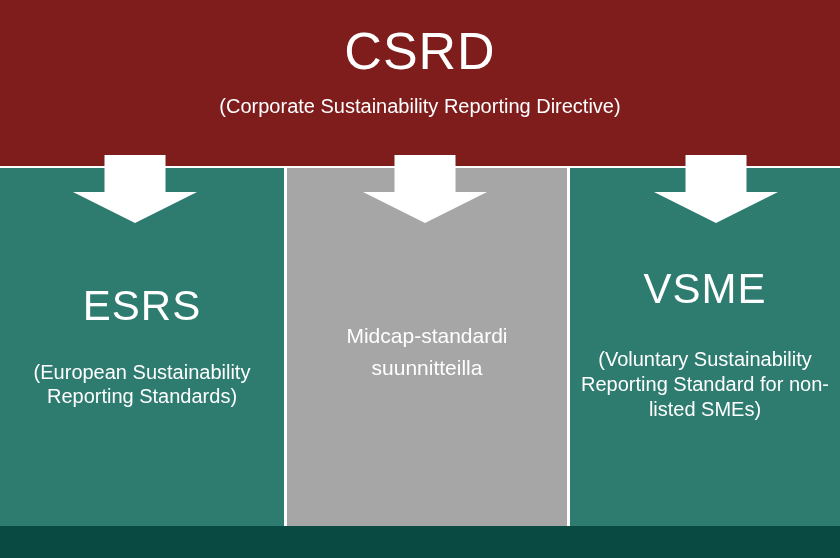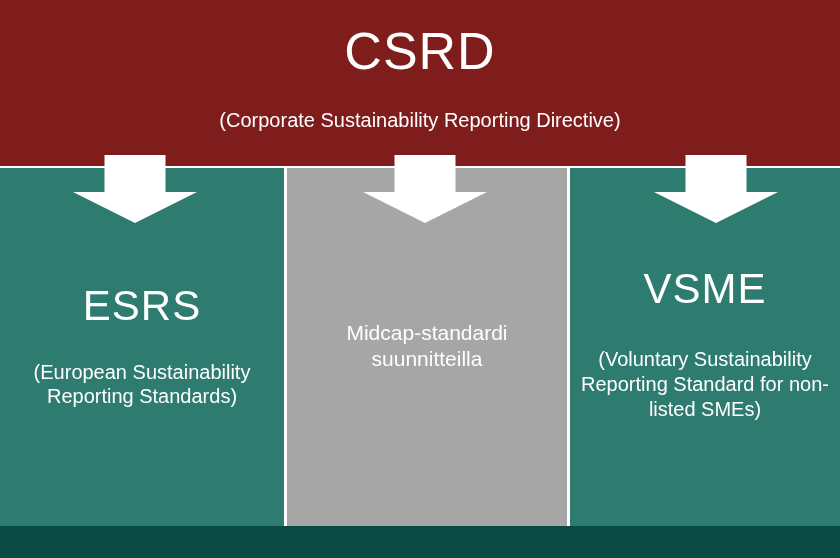--- a/index.html
+++ b/index.html
@@ -23,21 +23,21 @@
     text-align: center;
   }
   .header-title {
     margin-top: 24px;
     font-size: 52px;
     line-height: 54px;
     font-weight: 400;
     letter-spacing: 1px;
   }
   .header-subtitle {
-    margin-top: 30px;
+    margin-top: 16px;
     font-size: 20px;
     line-height: 24px;
     font-weight: 400;
   }
   .hairline { height: 2px; }
   
   .columns {
     display: flex;
     height: 358px;
   }
@@ -70,21 +70,21 @@
   .col-1 .col-title { top: 117px; }
   .col-3 .col-title { top: 100px; }
   .col-sub {
     position: absolute;
     left: 50%; transform: translateX(-50%);
     font-size: 20px;
     line-height: 24px;
     font-weight: 400;
   }
   .col-1 .col-sub { top: 192px; width: 250px; }
-  .col-2 .col-sub { top: 152px; width: 210px; font-size: 21px; line-height: 26px; }
+  .col-2 .col-sub { top: 152px; width: 210px; font-size: 21px; line-height: 32px; }
   .col-3 .col-sub { top: 179px; width: 252px; line-height: 25px; }
   
   .footer { height: 32px; }
 </style>
 </head>
 <body>
 
 <div class="slide">
 
   <div class="header" style="background: #7f1d1d;">

